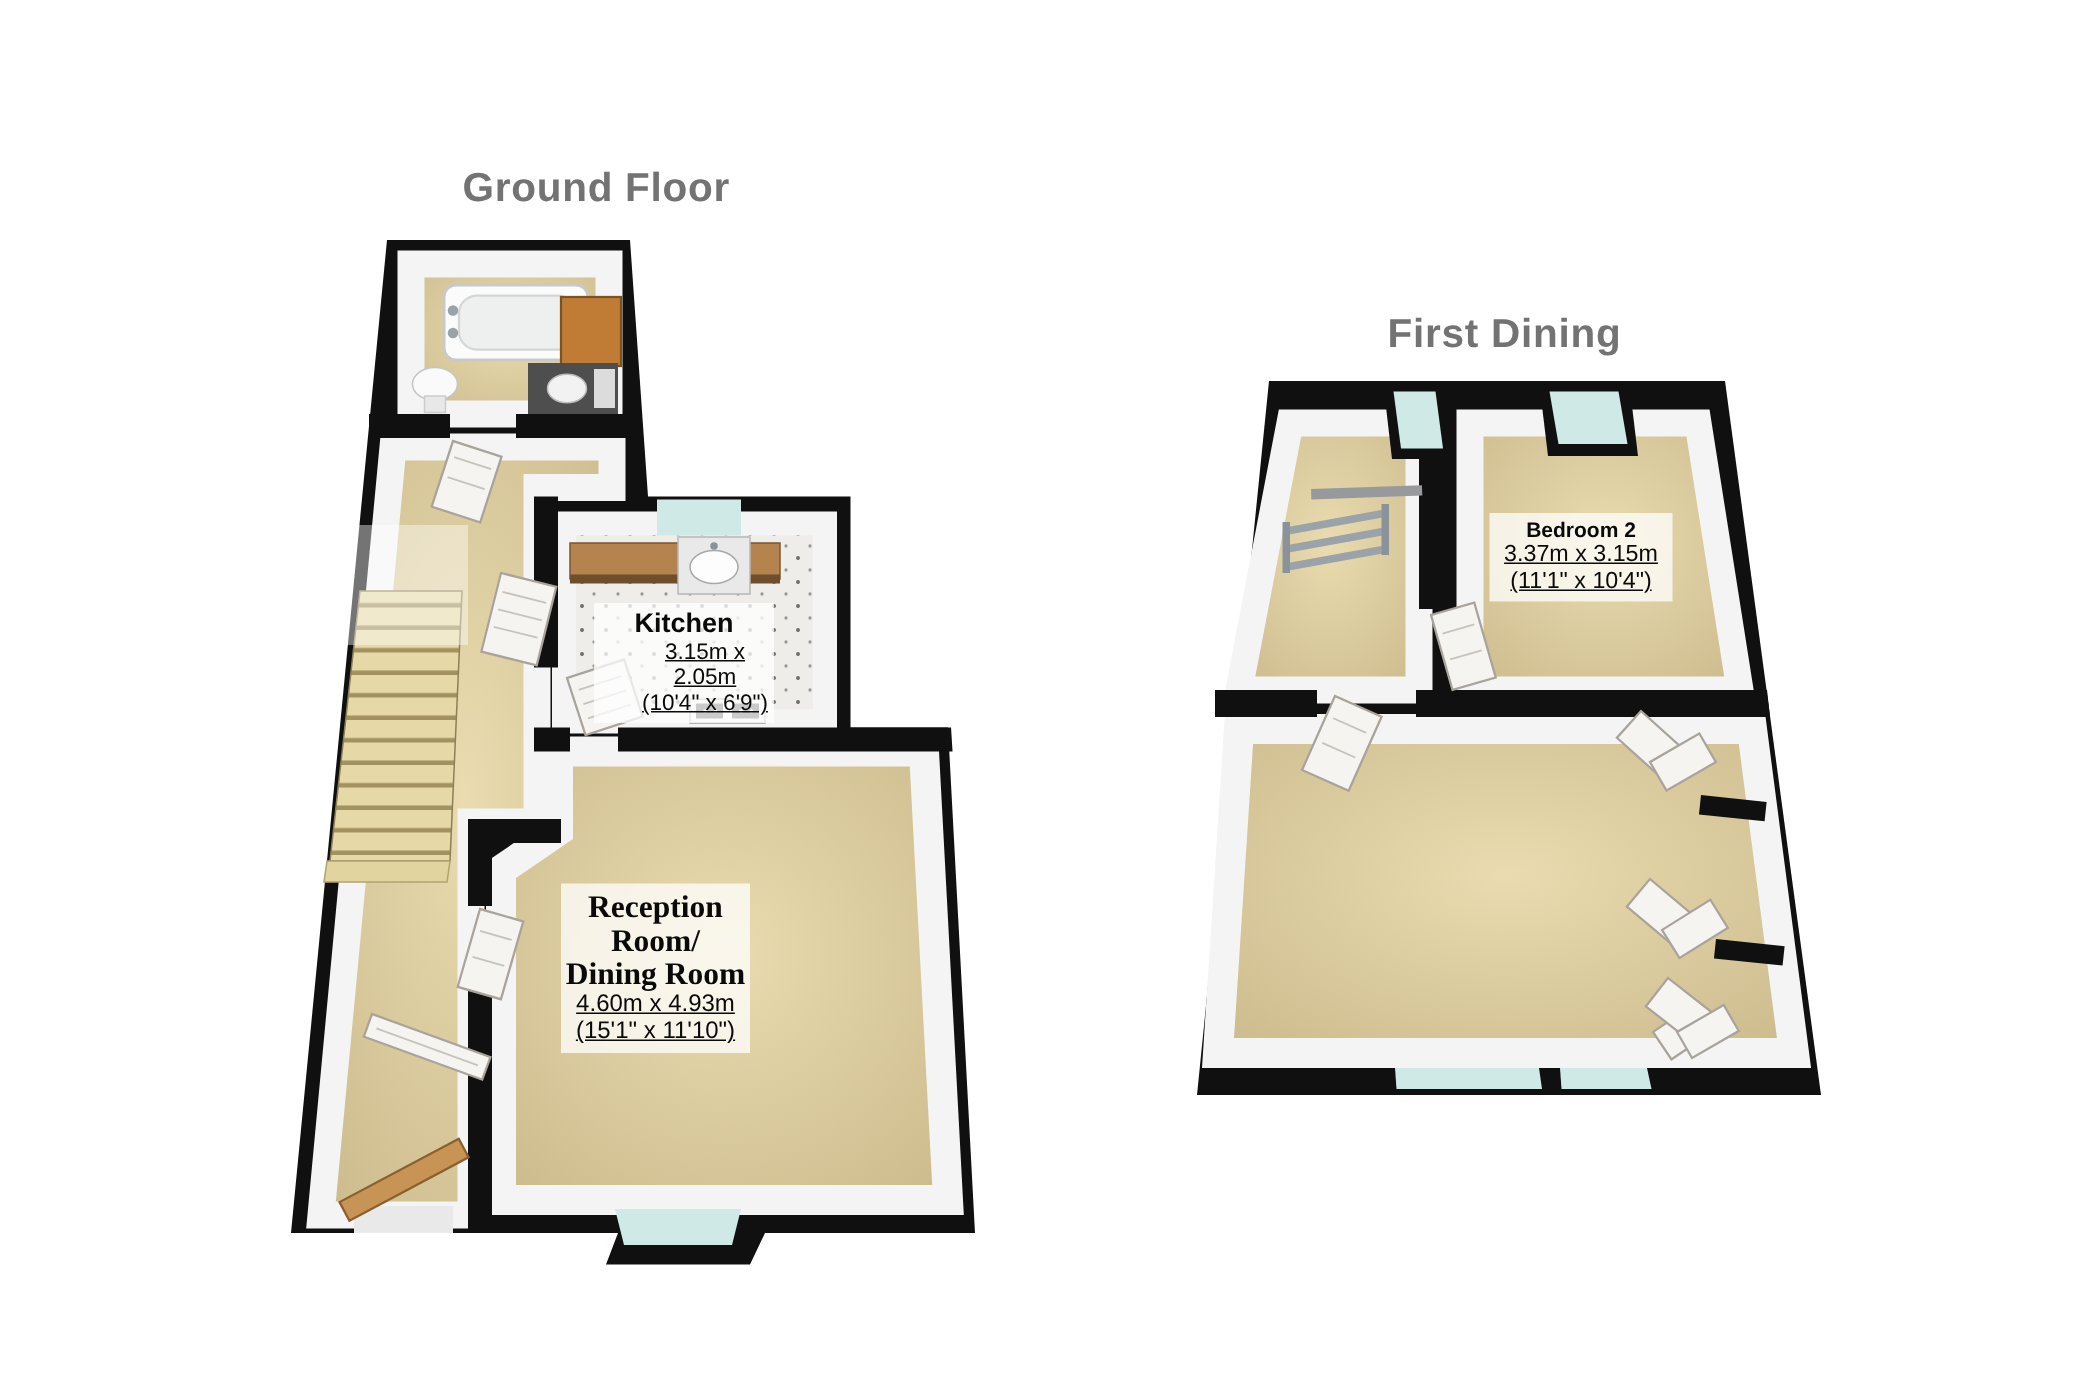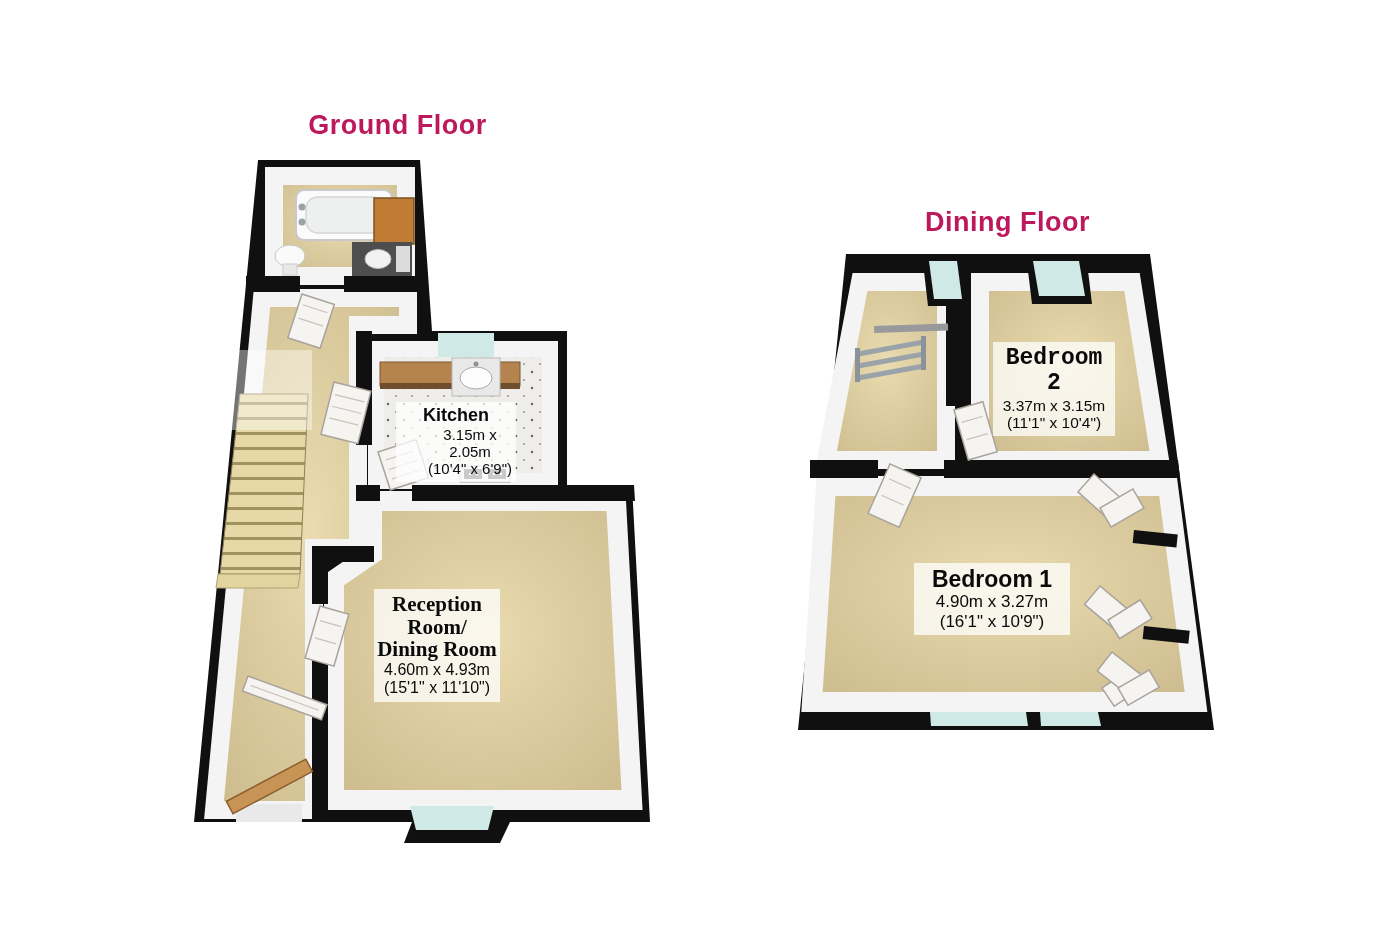--- a/index.html
+++ b/index.html
@@ -1,29 +1,29 @@
 <!DOCTYPE html>
 <html style="--label-bg: rgba(255,255,255,0.75); --bg: #ffffff;"><head>
 <meta charset="utf-8">
 <style>
   html,body{margin:0;padding:0;background:#fff;}
   .canvas{position:relative;width:1400px;height:932px;background:var(--bg,#ffffff);
           font-family:"Liberation Sans",sans-serif;overflow:hidden;}
   .plan-svg{position:absolute;left:0;top:0;width:1400px;height:932px;}
-  .floor-title{position:absolute;font-weight:bold;font-size:27px;color:#be185d;
+  .floor-title{position:absolute;font-weight:bold;font-size:27px;color:#737373;
                text-align:center;letter-spacing:0.5px;white-space:nowrap;}
   .room-label{position:absolute;background:var(--label-bg,rgba(255,255,255,0.75));
               color:#0a0a0a;text-align:center;padding:4px 3px;box-sizing:border-box;}
   .room-name{font-weight:bold;line-height:1.1;}
-  .room-dim{line-height:1.15;}
+  .room-dim{line-height:1.15;text-decoration:underline;}
   .lbl-kitchen .room-name{font-size:18px;}
   .lbl-kitchen .room-dim{font-size:15px;margin-left:28px;}
   .lbl-reception .room-name{font-size:21px;line-height:1.08;font-family:Liberation Serif, serif;}
   .lbl-reception .room-dim{font-size:16px;}
-  .lbl-bed2 .room-name{font-size:23px;font-family:Liberation Mono, monospace;}
+  .lbl-bed2 .room-name{font-size:14px;}
   .lbl-bed2 .room-dim{font-size:15.5px;}
   .lbl-bed1 .room-name{font-size:23px;}
   .lbl-bed1 .room-dim{font-size:17px;}
   .leaf{fill:#f6f4f1;stroke:#a9a39c;stroke-width:1.5;}
   .slat{stroke:#c7c2ba;stroke-width:1.2;}
   .wall{fill:#101010;}
   .glass{fill:#cfe9e7;}
 </style>
 </head>
 <body>
@@ -217,39 +217,34 @@
           </g>
       <g transform="rotate(-30 1118 688)">
             <rect class="leaf" x="1118" y="688" width="36" height="20"></rect>
           </g>
     </g>
   </g>
 </svg>
 
 <div class="floor-title" style="left:305px;top:110px;width:185px;">Ground Floor</div>
 
-<div class="floor-title" style="left:925px;top:207px;width:145px;">Dining Floor</div>
+<div class="floor-title" style="left:925px;top:207px;width:145px;">First Dining</div>
 
 <div class="room-label lbl-kitchen" style="left:396px;top:402px;width:120px;">
   <div class="room-name">Kitchen</div>
   <div class="room-dim">3.15m x 2.05m</div>
   <div class="room-dim">(10'4" x 6'9")</div>
 </div>
 
 <div class="room-label lbl-reception" style="left:374px;top:589px;width:126px;">
   <div class="room-name">Reception Room/ Dining Room</div>
   <div class="room-dim">4.60m x 4.93m</div>
   <div class="room-dim">(15'1" x 11'10")</div>
 </div>
 
 <div class="room-label lbl-bed2" style="left:993px;top:342px;width:122px;">
   <div class="room-name">Bedroom 2</div>
   <div class="room-dim">3.37m x 3.15m</div>
   <div class="room-dim">(11'1" x 10'4")</div>
 </div>
 
-<div class="room-label lbl-bed1" style="left:914px;top:563px;width:156px;">
-  <div class="room-name">Bedroom 1</div>
-  <div class="room-dim">4.90m x 3.27m</div>
-  <div class="room-dim">(16'1" x 10'9")</div>
-</div>
 
 </div>
 
 </body></html>

